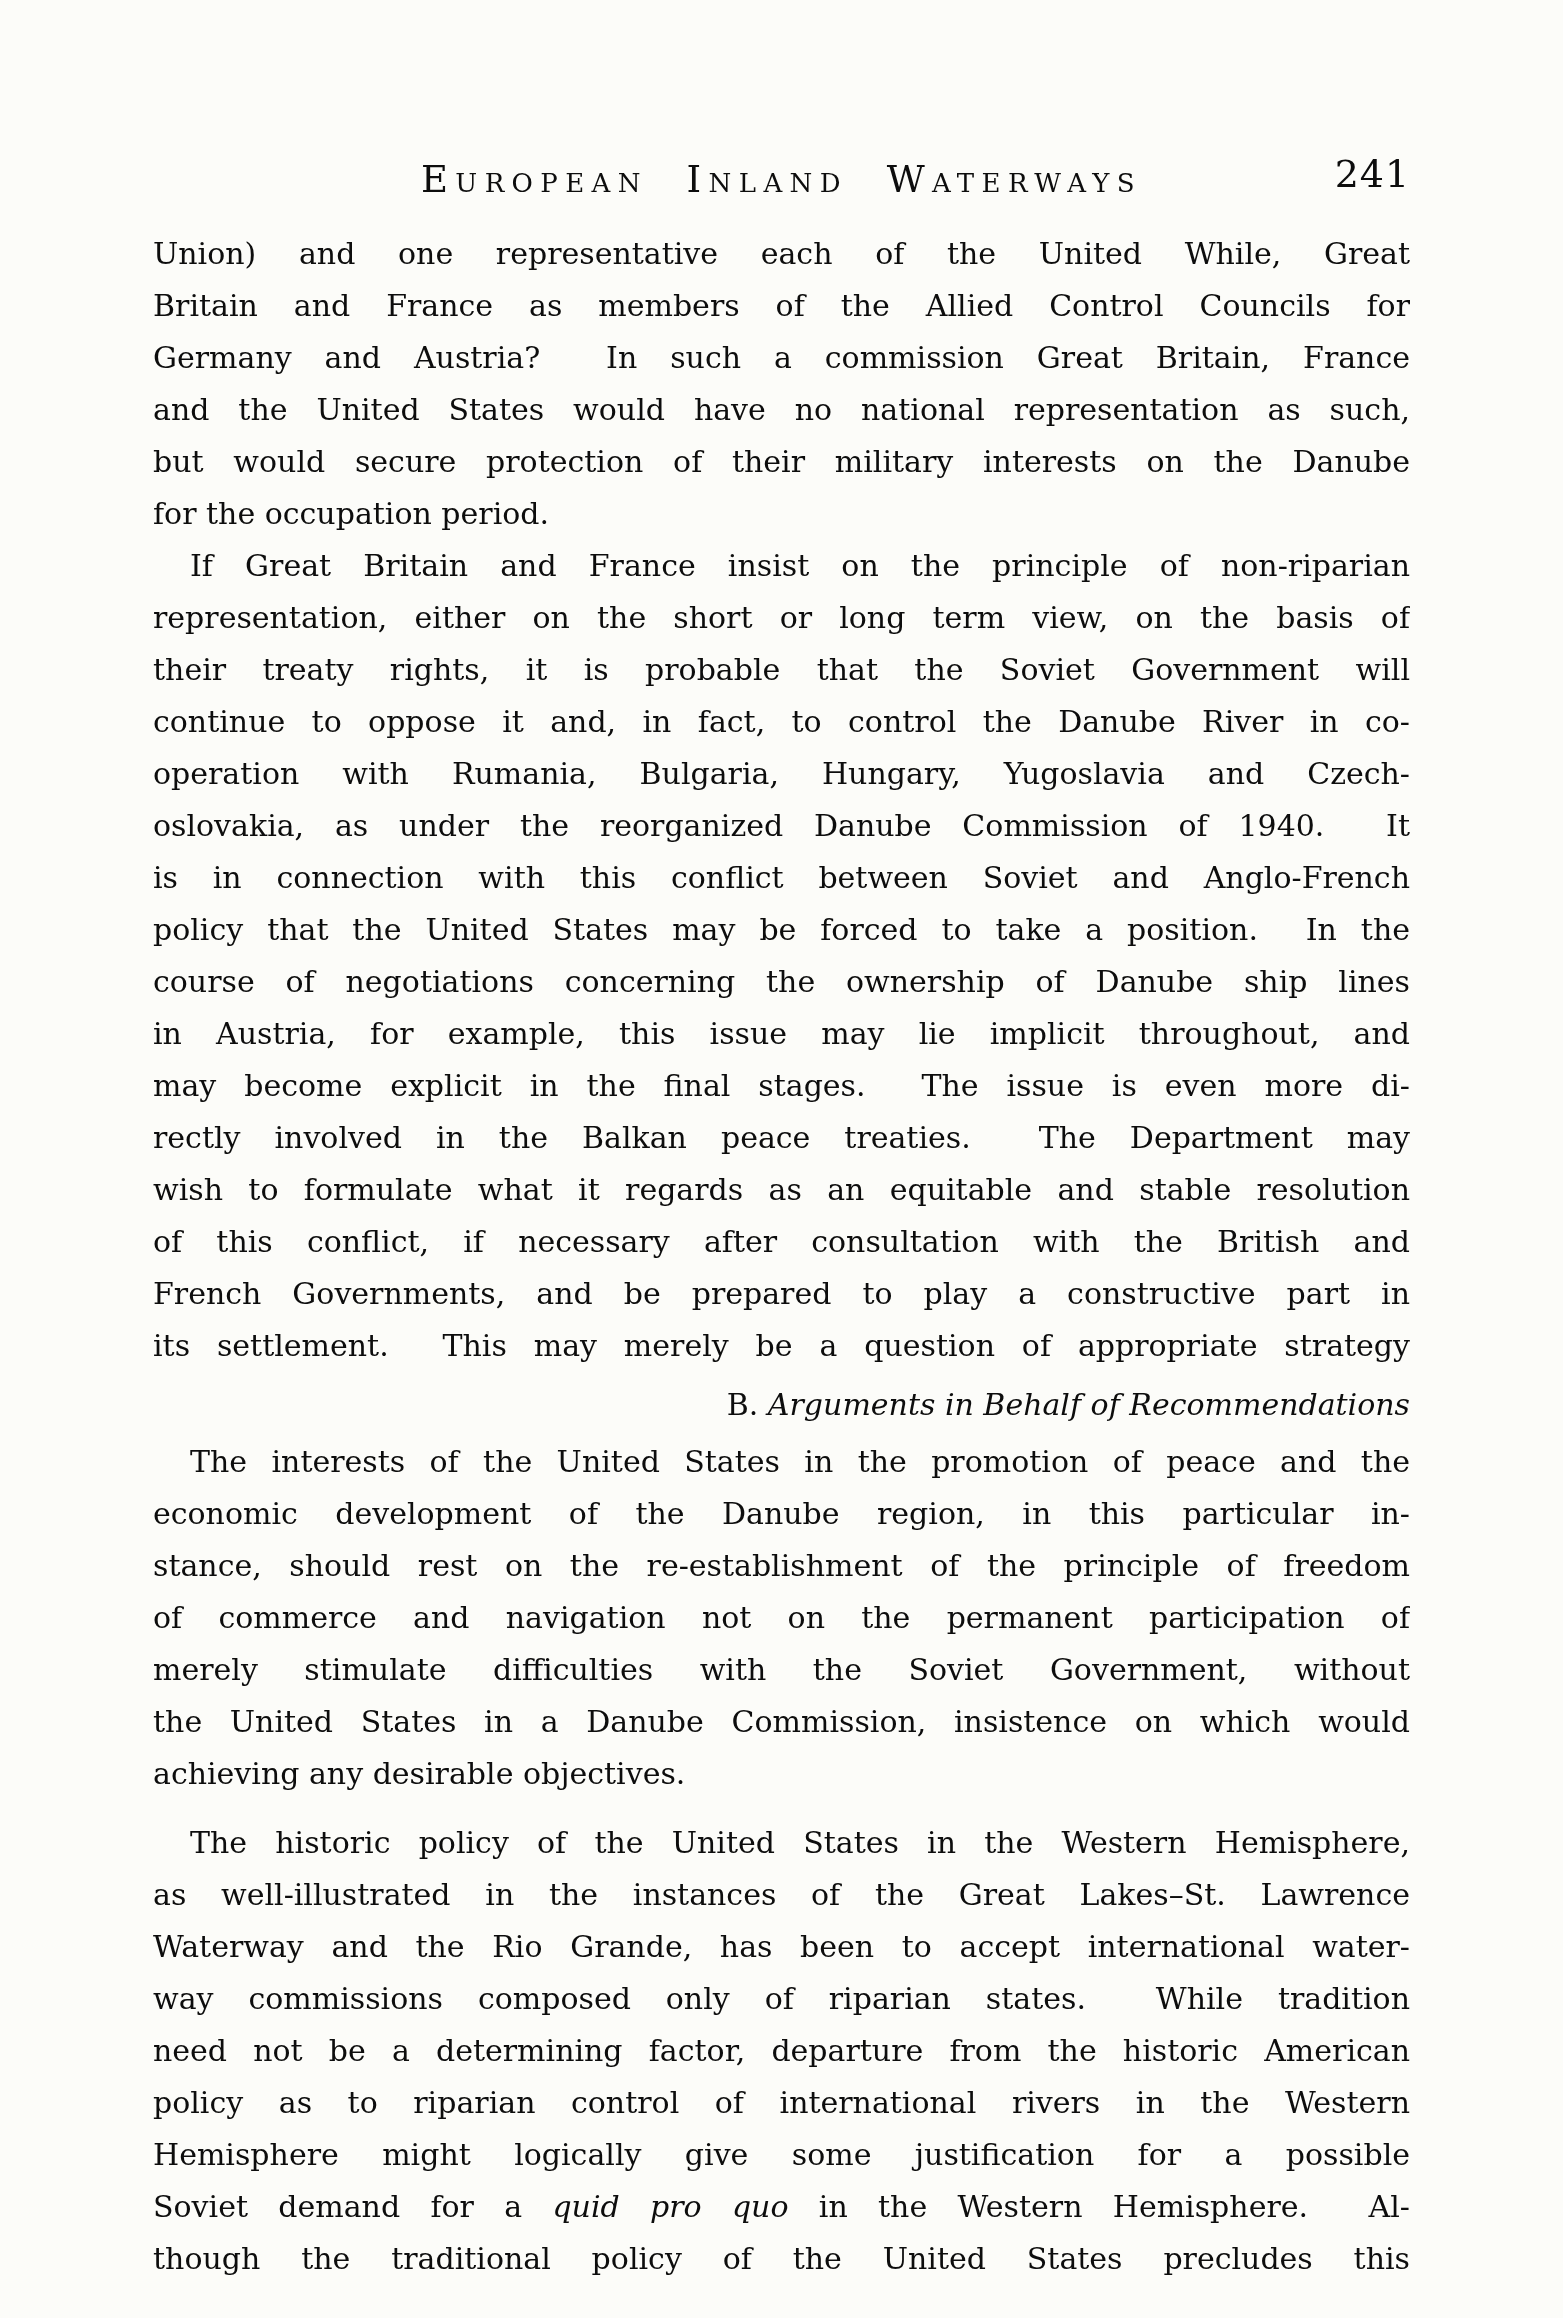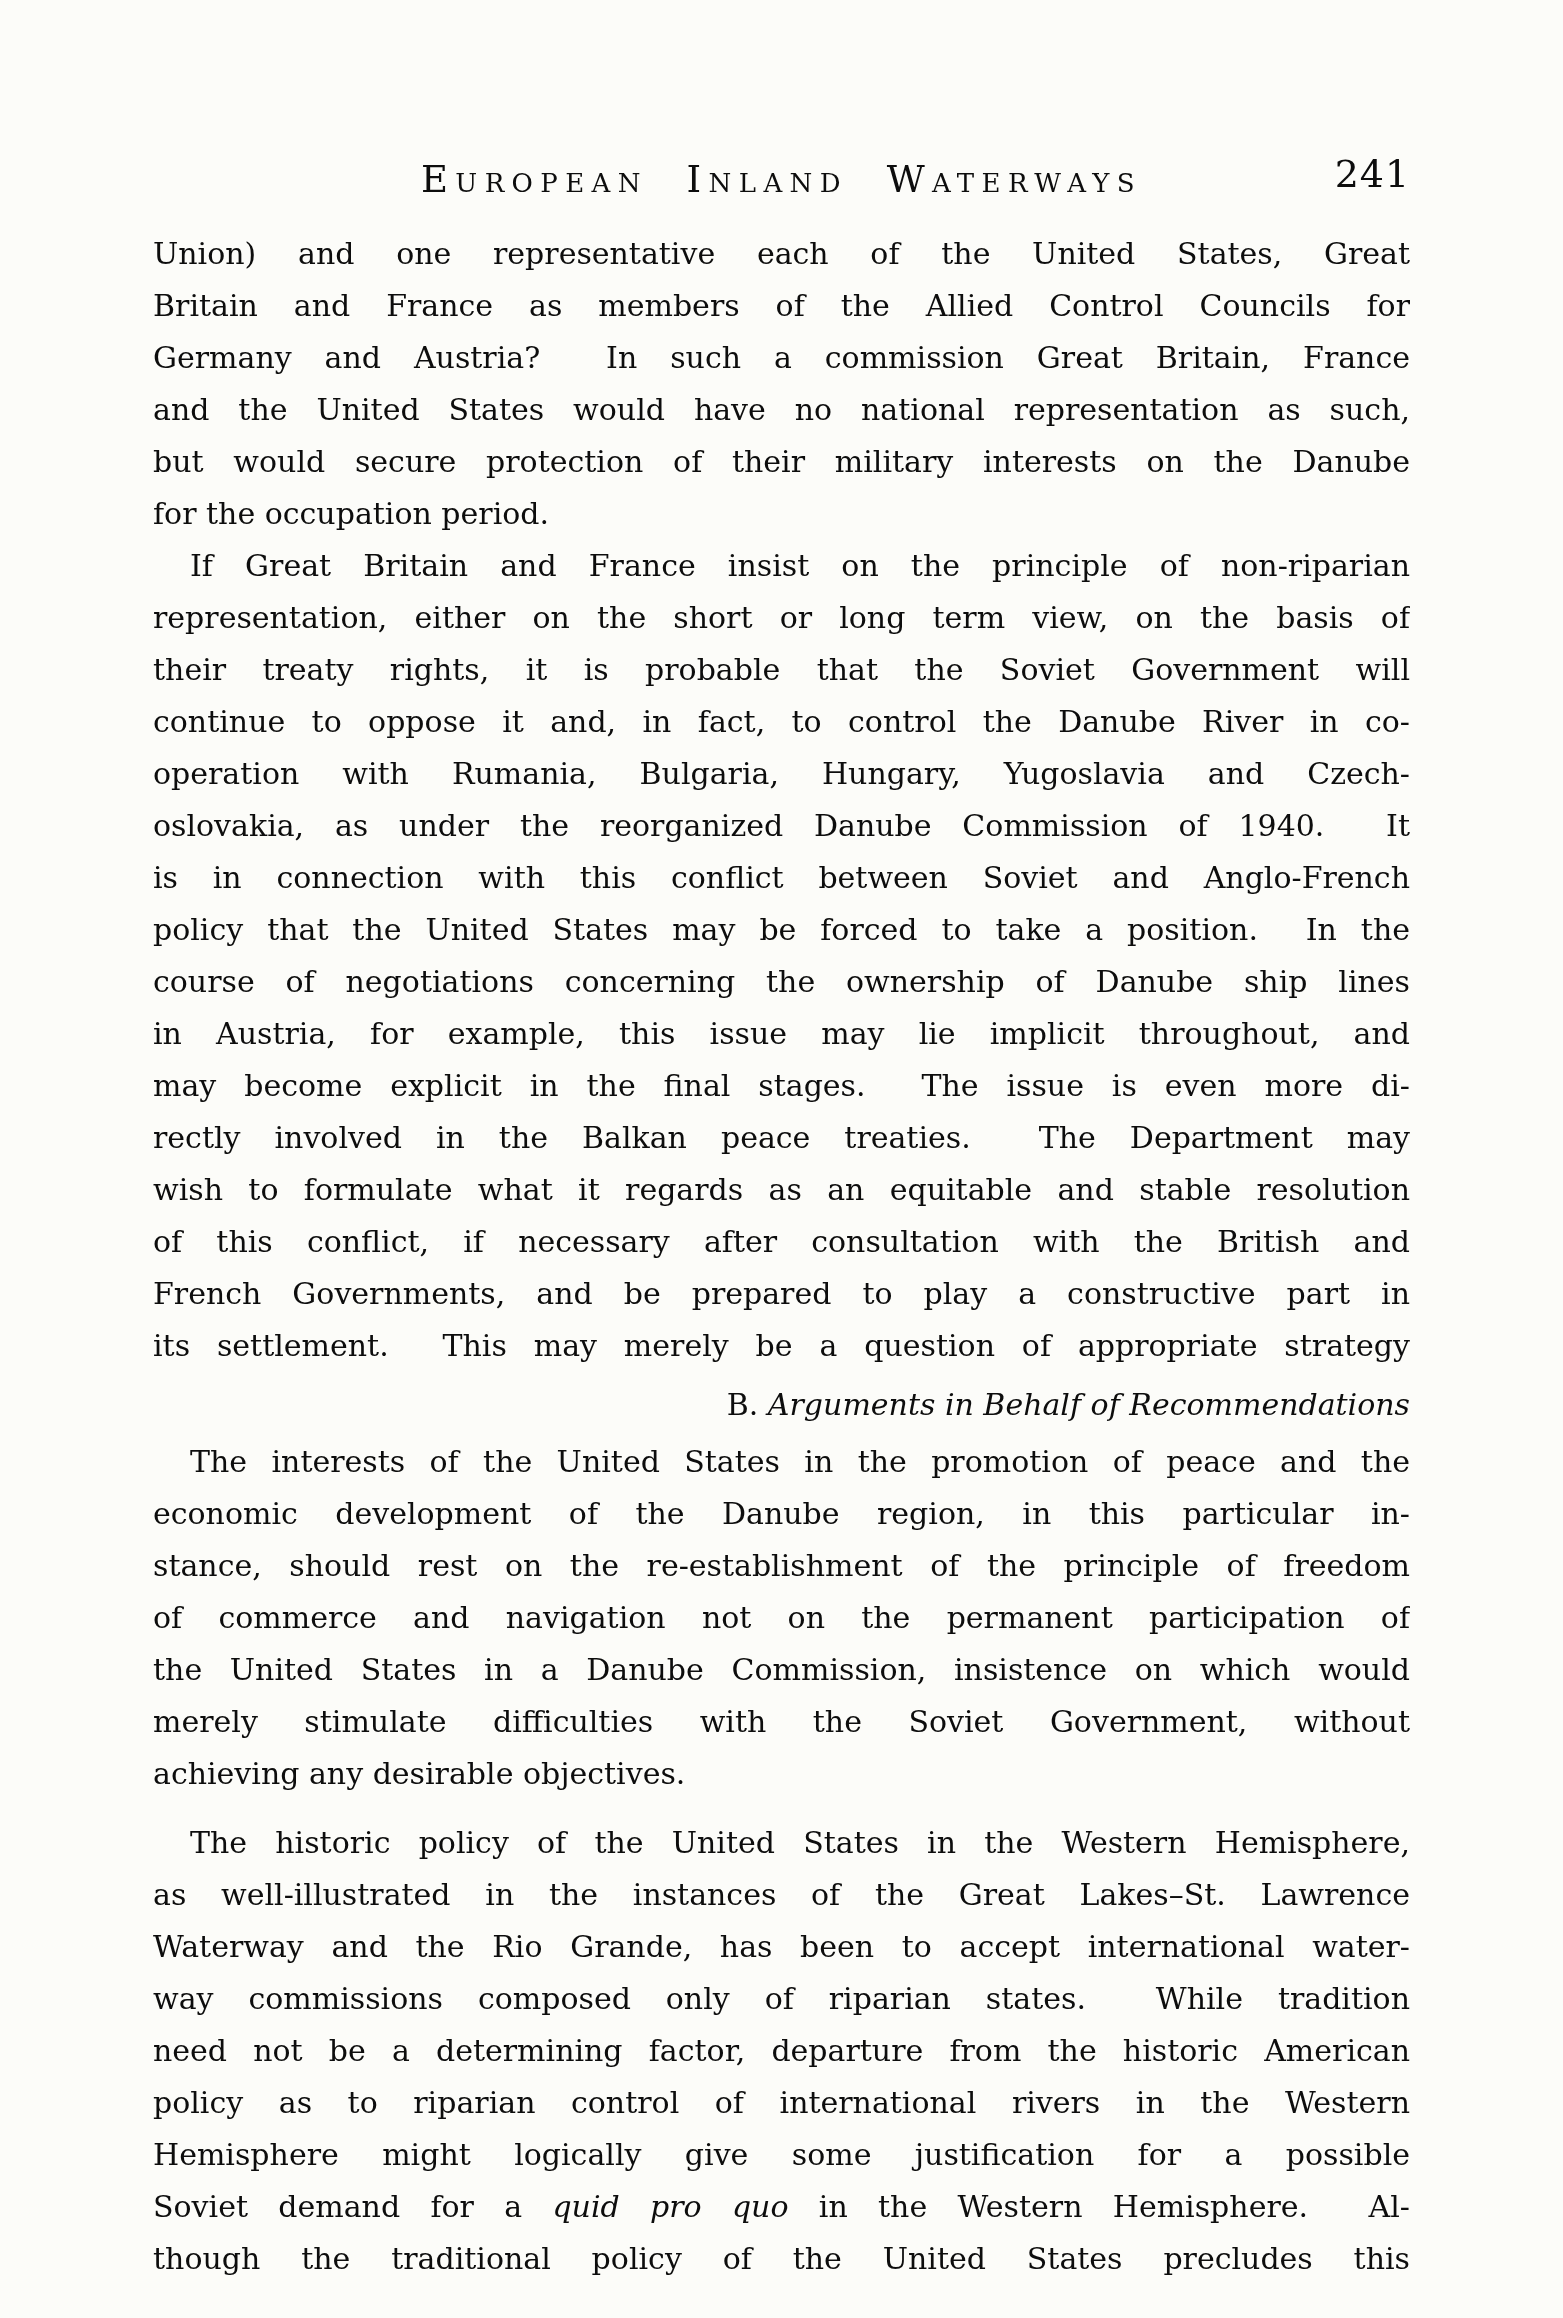--- a/index.html
+++ b/index.html
@@ -73,21 +73,21 @@
 </head>
 <body>
 
 <div class="page">
   <header class="running-head">
     <div class="rh-title">European Inland Waterways</div>
     <div class="rh-page">241</div>
   </header>
   <main class="textblock">
       <div class="paragraph">
-        <div class="line j"><span>Union) and one representative each of the United States, Great</span></div>
+        <div class="line j"><span>Union) and one representative each of the United While, Great</span></div>
         <div class="line j"><span>Britain and France as members of the Allied Control Councils for</span></div>
         <div class="line j"><span>Germany and Austria?  In such a commission Great Britain, France</span></div>
         <div class="line j"><span>and the United States would have no national representation as such,</span></div>
         <div class="line j"><span>but would secure protection of their military interests on the Danube</span></div>
         <div class="line"><span>for the occupation period.</span></div>
       </div>
       <div class="paragraph">
         <div class="line j indent"><span>If Great Britain and France insist on the principle of non-riparian</span></div>
         <div class="line j"><span>representation, either on the short or long term view, on the basis of</span></div>
         <div class="line j"><span>their treaty rights, it is probable that the Soviet Government will</span></div>
@@ -106,22 +106,22 @@
         <div class="line j"><span>its settlement.  This may merely be a question of appropriate strategy</span></div>
       </div>
       <div class="heading">
         <div class="line indent"><span>B. </span><span class="it">Arguments in Behalf of Recommendations</span></div>
       </div>
       <div class="paragraph">
         <div class="line j indent"><span>The interests of the United States in the promotion of peace and the</span></div>
         <div class="line j"><span>economic development of the Danube region, in this particular in-</span></div>
         <div class="line j"><span>stance, should rest on the re-establishment of the principle of freedom</span></div>
         <div class="line j"><span>of commerce and navigation not on the permanent participation of</span></div>
+        <div class="line j"><span>merely stimulate difficulties with the Soviet Government, without</span></div>
         <div class="line j"><span>the United States in a Danube Commission, insistence on which would</span></div>
-        <div class="line j"><span>merely stimulate difficulties with the Soviet Government, without</span></div>
         <div class="line"><span>achieving any desirable objectives.</span></div>
       </div>
       <div class="paragraph space-before">
         <div class="line j indent"><span>The historic policy of the United States in the Western Hemisphere,</span></div>
         <div class="line j"><span>as well-illustrated in the instances of the Great Lakes–St. Lawrence</span></div>
         <div class="line j"><span>Waterway and the Rio Grande, has been to accept international water-</span></div>
         <div class="line j"><span>way commissions composed only of riparian states.  While tradition</span></div>
         <div class="line j"><span>need not be a determining factor, departure from the historic American</span></div>
         <div class="line j"><span>policy as to riparian control of international rivers in the Western</span></div>
         <div class="line j"><span>Hemisphere might logically give some justification for a possible</span></div>

